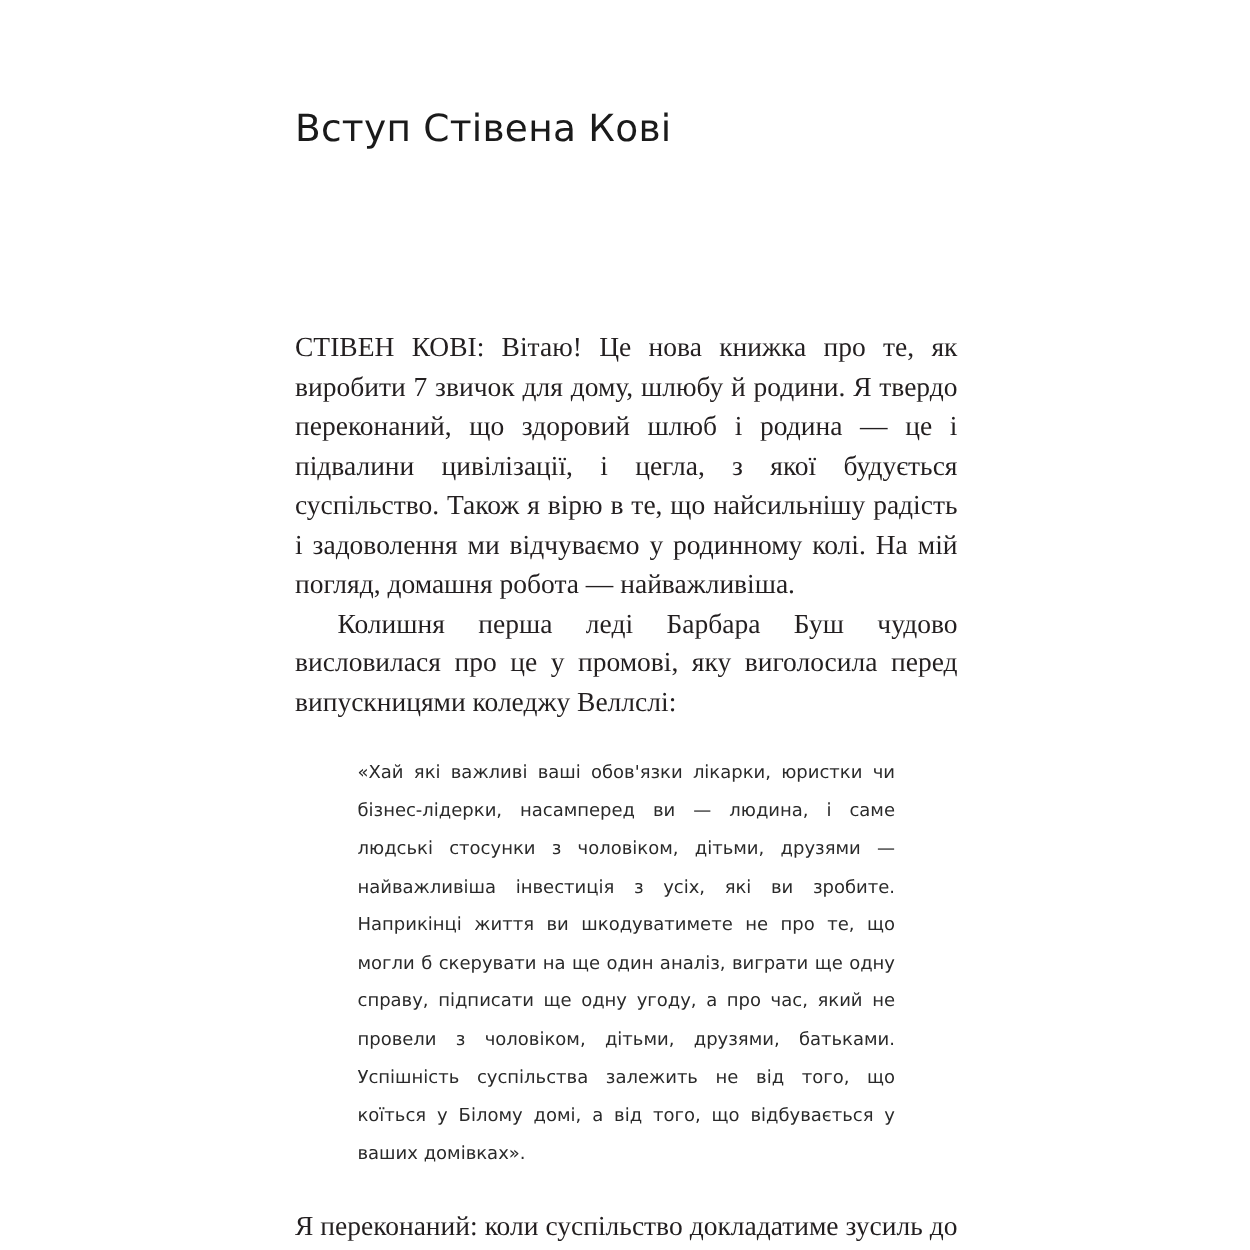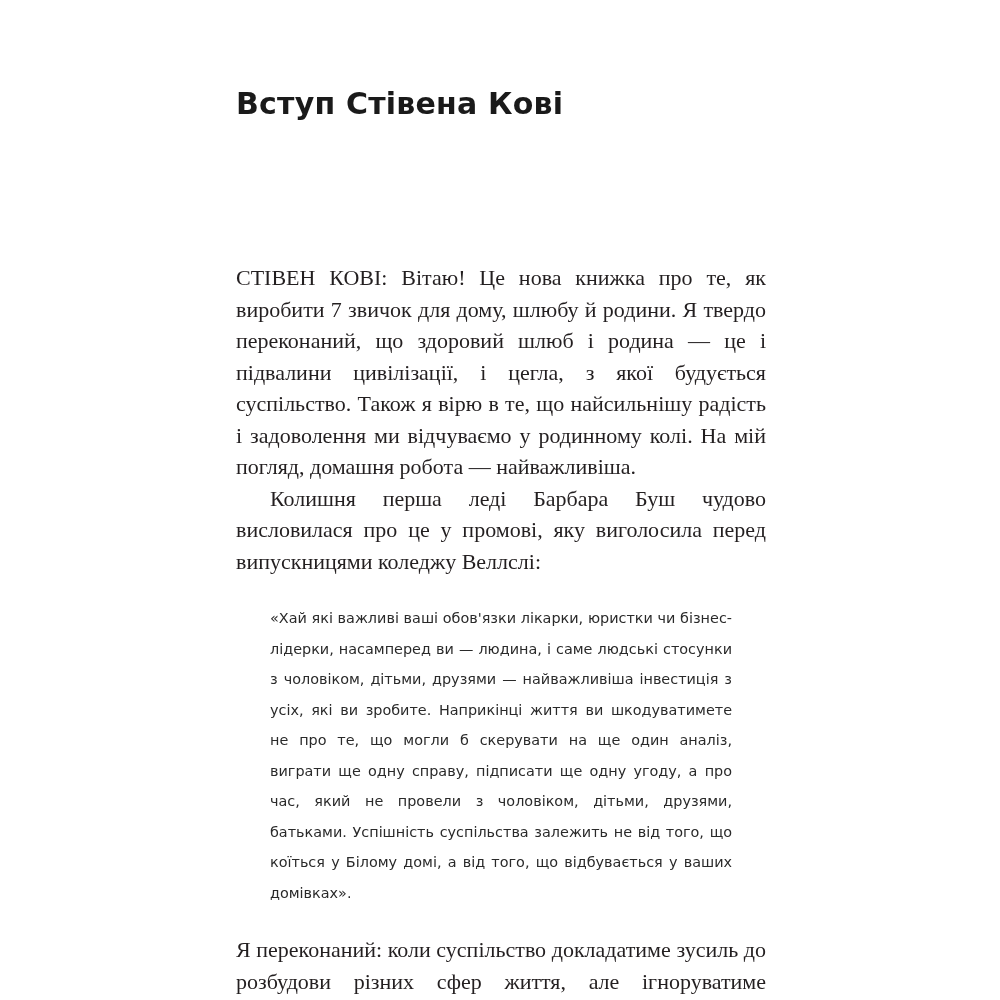--- a/index.html
+++ b/index.html
@@ -22,21 +22,21 @@
     box-sizing: border-box;
   }
   .content {
     position: absolute;
     left: 236px;
     top: 86px;
     width: 530px;
   }
   .chapter-title {
     font-family: "DejaVu Sans", sans-serif;
-    font-weight: bold;
+    font-weight: normal;
     font-size: 30px;
     letter-spacing: 0.2px;
     color: #1a1a1a;
     margin: 0;
     line-height: 1.2;
   }
   .body-block {
     margin-top: 140px;
   }
   p.para {
@@ -52,21 +52,21 @@
   p.para + p.para {
     text-indent: 34px;
   }
   .quote {
     margin: 26px 0 0 0;
     padding-left: 34px;
     width: 496px;
     box-sizing: border-box;
   }
   .quote p {
-    margin: 0;
+    margin: 16px;
     font-family: "DejaVu Sans", sans-serif;
     font-size: 14.4px;
     line-height: 30.5px;
     color: #2a2a2a;
     text-align: justify;
   }
   .after-quote {
     margin-top: 26px;
   }
 </style>

